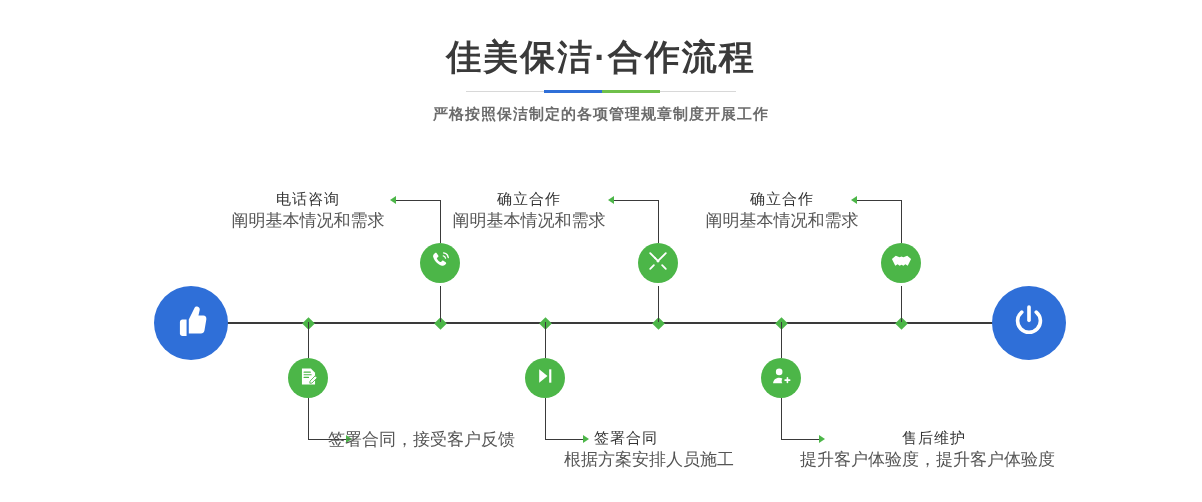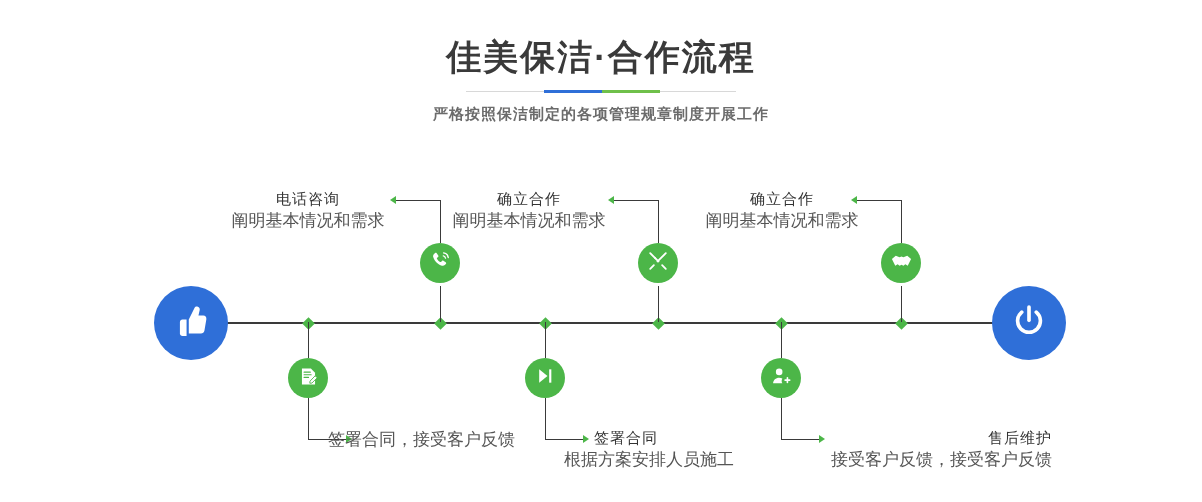--- a/index.html
+++ b/index.html
@@ -291,18 +291,18 @@
       <svg width="22" height="22" viewBox="0 0 24 24" fill="#ffffff">
         <circle cx="10" cy="7.5" r="3.6"></circle>
         <path d="M3.4 20c0-3.6 2.9-6.2 6.6-6.2 1.3 0 2.5.3 3.5.9-.5.8-.8 1.7-.8 2.7 0 1 .3 1.9.8 2.6H3.4z"></path>
         <path d="M19 14v5M16.5 16.5h5" stroke="#ffffff" stroke-width="1.8" stroke-linecap="round"></path>
       </svg>
     </span>
   </div>
   <div class="connector" style="left:781px; top:398px; height:41px;"></div>
   <div class="connector-h" style="left:781px; top:439px; width:38px;"></div>
   <div class="arrow-head arrow-right" style="left:819px; top:435px;"></div>
-  <div class="label-block" style="left:800px; top:428px; width:240px; text-align:right;margin-left:12px;">
+  <div class="label-block" style="left:800px; top:428px; width:240px; text-align:center;">
     <div class="label-title" style="padding-left:28px;">售后维护</div>
-    <div class="label-desc">接受客户反馈，接受客户反馈</div>
+    <div class="label-desc">提升客户体验度，提升客户体验度</div>
   </div>
 
 </div>
 
 </body></html>

